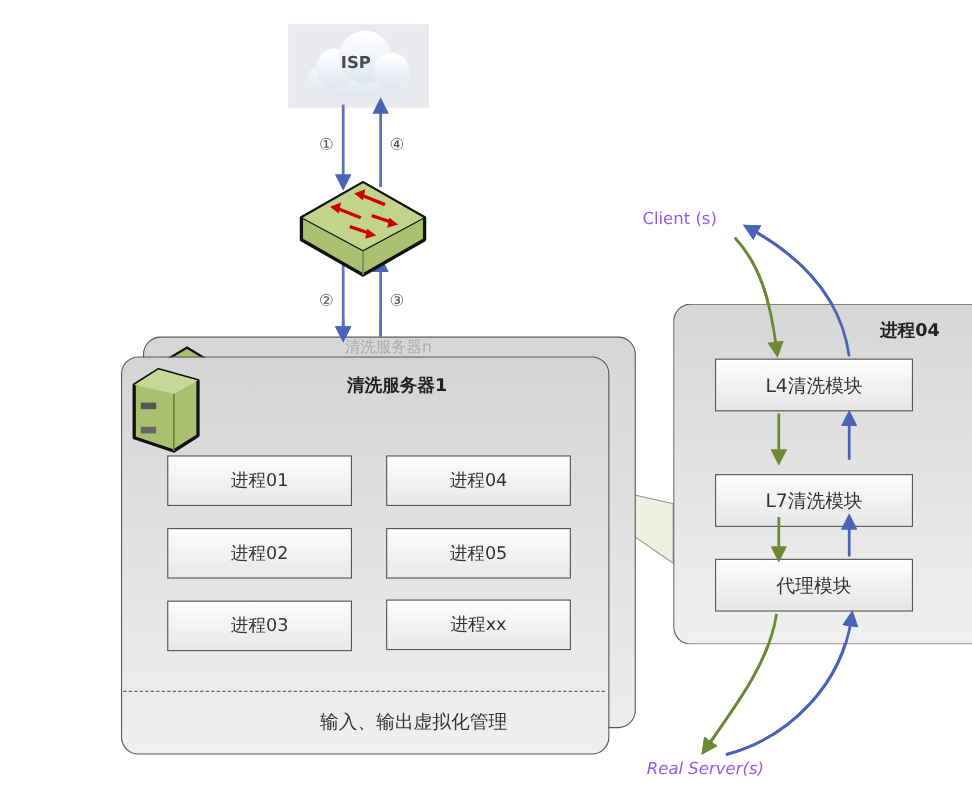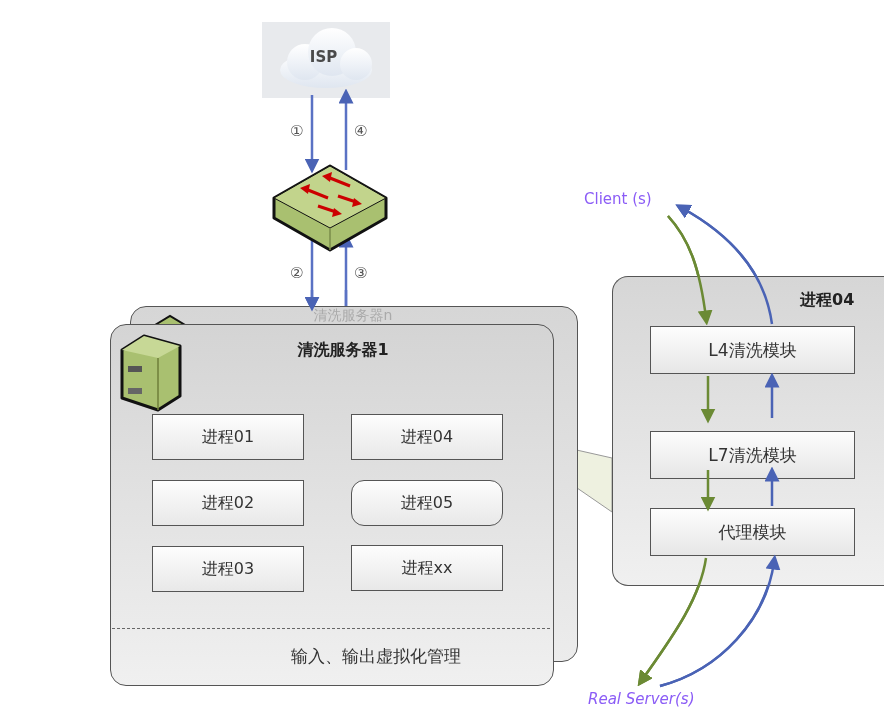--- a/index.html
+++ b/index.html
@@ -7,29 +7,29 @@
          font-family:"DejaVu Sans", sans-serif; color:#333; }
   .abs { position:absolute; }
   .cloud-bg { left:262px; top:22px; width:128px; height:76px; background:#e8eaed; }
   .isp-label { left:262px; top:48px; width:123px; text-align:center; font-size:15px; font-weight:bold; color:#4a4a4a; z-index:3; }
   .num { font-size:15px; color:#555; }
   .server-back { left:130px; top:306px; width:446px; height:354px; border:1.5px solid #555; border-radius:16px;
                  background:linear-gradient(#d6d6d6,#ececec); }
   .server-back-title { left:130px; top:307px; width:446px; text-align:center; font-size:14px; color:#aaa; }
   .server-front { left:110px; top:324px; width:442px; height:360px; border:1.5px solid #555; border-radius:16px;
                   background:linear-gradient(#d4d4d4,#f0f0f0); }
-  .server-title { left:110px; top:340px; width:466px; text-align:center; font-size:16px; font-weight:bold; color:#222; }
-  .proc { width:152px; height:46px; border:1.5px solid #555; background:linear-gradient(#fdfdfd,#e8e8e8);
+  .server-title { left:110px; top:340px; width:502px; text-align:center; font-size:16px; font-weight:bold; color:#222; }
+  .proc { width:168px; height:46px; border:1.5px solid #555; background:linear-gradient(#fdfdfd,#e8e8e8);
           display:flex; align-items:center; justify-content:center; font-size:16px; color:#333; box-sizing:border-box; }
   .divider { left:112px; top:628px; width:438px; border-top:1.5px dashed #666; }
   .io-label { left:110px; top:645px; width:532px; text-align:center; font-size:17px; color:#333; }
   .proc4-box { left:612px; top:276px; width:272px; height:308px; border:1.5px solid #555; border-radius:16px;
                background:linear-gradient(#d6d6d6,#f0f0f0); border-right:none; border-top-right-radius:0; border-bottom-right-radius:0; }
   .proc4-title { left:800px; top:290px; font-size:16px; font-weight:bold; color:#222; }
-  .mod { left:650px; width:205px; height:48px; border:1.5px solid #555; background:linear-gradient(#fdfdfd,#e6e6e6);
+  .mod { left:650px; width:180px; height:48px; border:1.5px solid #555; background:linear-gradient(#fdfdfd,#e6e6e6);
          display:flex; align-items:center; justify-content:center; font-size:17px; color:#333; box-sizing:border-box; }
   .ext-label { font-size:15px; color:#8b5cf6; }
   svg.overlay { position:absolute; left:0; top:0; }
 </style>
 </head>
 <body>
 
 <div class="abs cloud-bg"></div>
 <svg class="overlay" width="884" height="720">
   <defs>
@@ -105,21 +105,21 @@
     <line x1="158" y1="358" x2="158" y2="410" stroke="#6f7f3a" stroke-width="1.5"></line>
     <rect x="128" y="366" width="14" height="6" fill="#555"></rect>
     <rect x="128" y="388" width="14" height="6" fill="#666"></rect>
   </g>
 </svg>
 <div class="abs server-title">清洗服务器1</div>
 
 <div class="abs proc" style="left:152px;top:414px;">进程01</div>
 <div class="abs proc" style="left:351px;top:414px;">进程04</div>
 <div class="abs proc" style="left:152px;top:480px;">进程02</div>
-<div class="abs proc" style="left:351px;top:480px;border-radius:13px;">进程05</div>
+<div class="abs proc" style="left:351px;top:480px;">进程05</div>
 <div class="abs proc" style="left:152px;top:546px;">进程03</div>
 <div class="abs proc" style="left:351px;top:545px;">进程xx</div>
 
 <div class="abs divider"></div>
 <div class="abs io-label">输入、输出虚拟化管理</div>
 
 <div class="abs proc4-box"></div>
 <div class="abs proc4-title">进程04</div>
 <div class="abs mod" style="top:326px;">L4清洗模块</div>
 <div class="abs mod" style="top:431px;">L7清洗模块</div>

